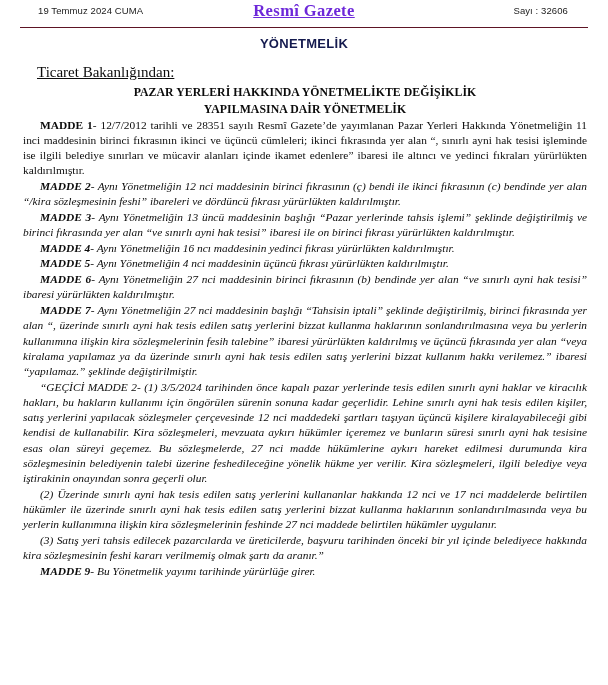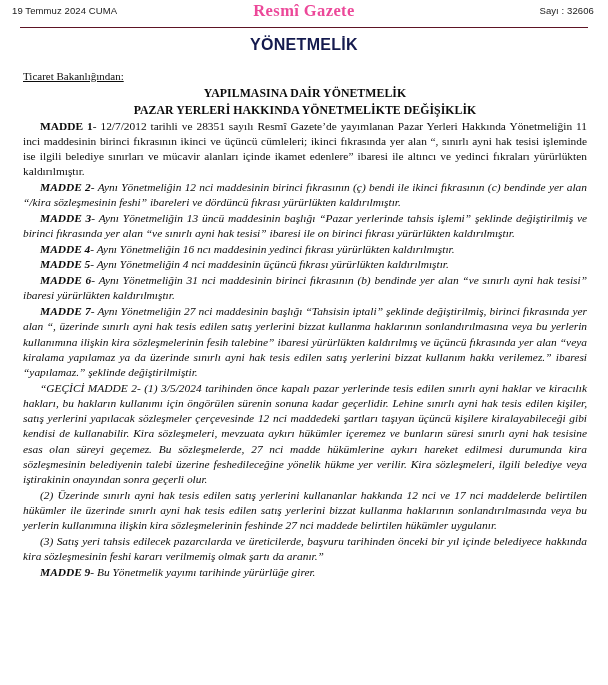--- a/index.html
+++ b/index.html
@@ -12,21 +12,21 @@
     height: 685px;
     overflow: hidden;
     font-family: "Liberation Serif", "DejaVu Serif", serif;
     color: #0c0c0c;
   }
 
   
   .masthead {
     position: relative;
     height: 26px;
-    padding: 0 12px;
+    padding: 0 38px;
     display: flex;
     align-items: flex-start;
     justify-content: space-between;
     border-radius: 11px;
   }
   .masthead-date,
   .masthead-issue {
     font-family: "Liberation Sans", "DejaVu Sans", sans-serif;
     font-size: 9.5px;
     letter-spacing: 0.1px;
@@ -37,49 +37,50 @@
   .masthead-issue { padding-right: 2px; }
   .masthead-title {
     position: absolute;
     left: 0;
     right: 0;
     top: 1px;
     text-align: center;
     font-family: "Liberation Serif", "DejaVu Serif", serif;
     font-size: 16.5px;
     font-weight: 700;
-    color: #ec4899;
+    color: #6d28d9;
     letter-spacing: 0.4px;
+    text-decoration: underline;
   }
   .masthead-rule {
     height: 1px;
     margin: 1px 20px 0 20px;
     background: #5d1424;
   }
 
   
   .section-kind {
     text-align: center;
     font-family: "Liberation Sans", "DejaVu Sans", sans-serif;
-    font-size: 16px;
+    font-size: 13px;
     font-weight: 700;
     color: #141a4e;
     letter-spacing: 0.3px;
     margin-top: 8px;
   }
 
   
   .doc {
     padding: 0 21px 0 23px;
     margin-top: 12px;
   }
   .issuer {
-    font-size: 11px;
+    font-size: 15px;
     text-decoration: underline;
-    margin-left: 0;
+    margin-left: 14px;
     margin-bottom: 2px;
     display: inline-block;
   }
   .reg-title {
     text-align: center;
     font-size: 11.8px;
     font-weight: 700;
     line-height: 1.42;
     margin: 1px 0 0 0;
     letter-spacing: 0.05px;
@@ -113,37 +114,37 @@
 
 <div class="section-kind">YÖNETMELİK</div>
 
 <main class="doc">
 
   <div>
     <span class="issuer">Ticaret Bakanlığından:</span>
   </div>
 
   <h1 class="reg-title">
+    <span>PAZAR YERLERİ HAKKINDA YÖNETMELİKTE DEĞİŞİKLİK</span>
     <span>YAPILMASINA DAİR YÖNETMELİK</span>
-    <span>PAZAR YERLERİ HAKKINDA YÖNETMELİKTE DEĞİŞİKLİK</span>
   </h1>
 
   <section class="articles">
 
     <p class="art"><b>MADDE 1</b><span>- 12/7/2012 tarihli ve 28351 sayılı Resmî Gazete’de yayımlanan Pazar Yerleri Hakkında Yönetmeliğin 11 inci maddesinin birinci fıkrasının ikinci ve üçüncü cümleleri; ikinci fıkrasında yer alan “, sınırlı ayni hak tesisi işleminde ise ilgili belediye sınırları ve mücavir alanları içinde ikamet edenlere” ibaresi ile altıncı ve yedinci fıkraları yürürlükten kaldırılmıştır.</span></p>
 
     <p class="art"><b>MADDE 2</b><span>- Aynı Yönetmeliğin 12 nci maddesinin birinci fıkrasının (ç) bendi ile ikinci fıkrasının (c) bendinde yer alan “/kira sözleşmesinin feshi” ibareleri ve dördüncü fıkrası yürürlükten kaldırılmıştır.</span></p>
 
     <p class="art"><b>MADDE 3</b><span>- Aynı Yönetmeliğin 13 üncü maddesinin başlığı “Pazar yerlerinde tahsis işlemi” şeklinde değiştirilmiş ve birinci fıkrasında yer alan “ve sınırlı ayni hak tesisi” ibaresi ile on birinci fıkrası yürürlükten kaldırılmıştır.</span></p>
 
     <p class="art"><b>MADDE 4</b><span>- Aynı Yönetmeliğin 16 ncı maddesinin yedinci fıkrası yürürlükten kaldırılmıştır.</span></p>
 
     <p class="art"><b>MADDE 5</b><span>- Aynı Yönetmeliğin 4 nci maddesinin üçüncü fıkrası yürürlükten kaldırılmıştır.</span></p>
 
-    <p class="art"><b>MADDE 6</b><span>- Aynı Yönetmeliğin 31 nci maddesinin birinci fıkrasının (b) bendinde yer alan “ve sınırlı ayni hak tesisi” ibaresi yürürlükten kaldırılmıştır.</span></p>
+    <p class="art"><b>MADDE 6</b><span>- Aynı Yönetmeliğin 27 nci maddesinin birinci fıkrasının (b) bendinde yer alan “ve sınırlı ayni hak tesisi” ibaresi yürürlükten kaldırılmıştır.</span></p>
 
     <p class="art"><b>MADDE 7</b><span>- Aynı Yönetmeliğin 27 nci maddesinin başlığı “Tahsisin iptali” şeklinde değiştirilmiş, birinci fıkrasında yer alan “, üzerinde sınırlı ayni hak tesis edilen satış yerlerini bizzat kullanma haklarının sonlandırılmasına veya bu yerlerin kullanımına ilişkin kira sözleşmelerinin fesih talebine” ibaresi yürürlükten kaldırılmış ve üçüncü fıkrasında yer alan “veya kiralama yapılamaz ya da üzerinde sınırlı ayni hak tesis edilen satış yerlerini bizzat kullanım hakkı verilemez.” ibaresi “yapılamaz.” şeklinde değiştirilmiştir.</span></p>
 
 
     <p class="art quote">“GEÇİCİ MADDE 2- (1) 3/5/2024 tarihinden önce kapalı pazar yerlerinde tesis edilen sınırlı ayni haklar ve kiracılık hakları, bu hakların kullanımı için öngörülen sürenin sonuna kadar geçerlidir. Lehine sınırlı ayni hak tesis edilen kişiler, satış yerlerini yapılacak sözleşmeler çerçevesinde 12 nci maddedeki şartları taşıyan üçüncü kişilere kiralayabileceği gibi kendisi de kullanabilir. Kira sözleşmeleri, mevzuata aykırı hükümler içeremez ve bunların süresi sınırlı ayni hak tesisine esas olan süreyi geçemez. Bu sözleşmelerde, 27 nci madde hükümlerine aykırı hareket edilmesi durumunda kira sözleşmesinin belediyenin talebi üzerine feshedileceğine yönelik hükme yer verilir. Kira sözleşmeleri, ilgili belediye veya iştirakinin onayından sonra geçerli olur.</p>
 
     <p class="art quote">(2) Üzerinde sınırlı ayni hak tesis edilen satış yerlerini kullananlar hakkında 12 nci ve 17 nci maddelerde belirtilen hükümler ile üzerinde sınırlı ayni hak tesis edilen satış yerlerini bizzat kullanma haklarının sonlandırılmasında veya bu yerlerin kullanımına ilişkin kira sözleşmelerinin feshinde 27 nci maddede belirtilen hükümler uygulanır.</p>
 
     <p class="art quote">(3) Satış yeri tahsis edilecek pazarcılarda ve üreticilerde, başvuru tarihinden önceki bir yıl içinde belediyece hakkında kira sözleşmesinin feshi kararı verilmemiş olmak şartı da aranır.”</p>
 

